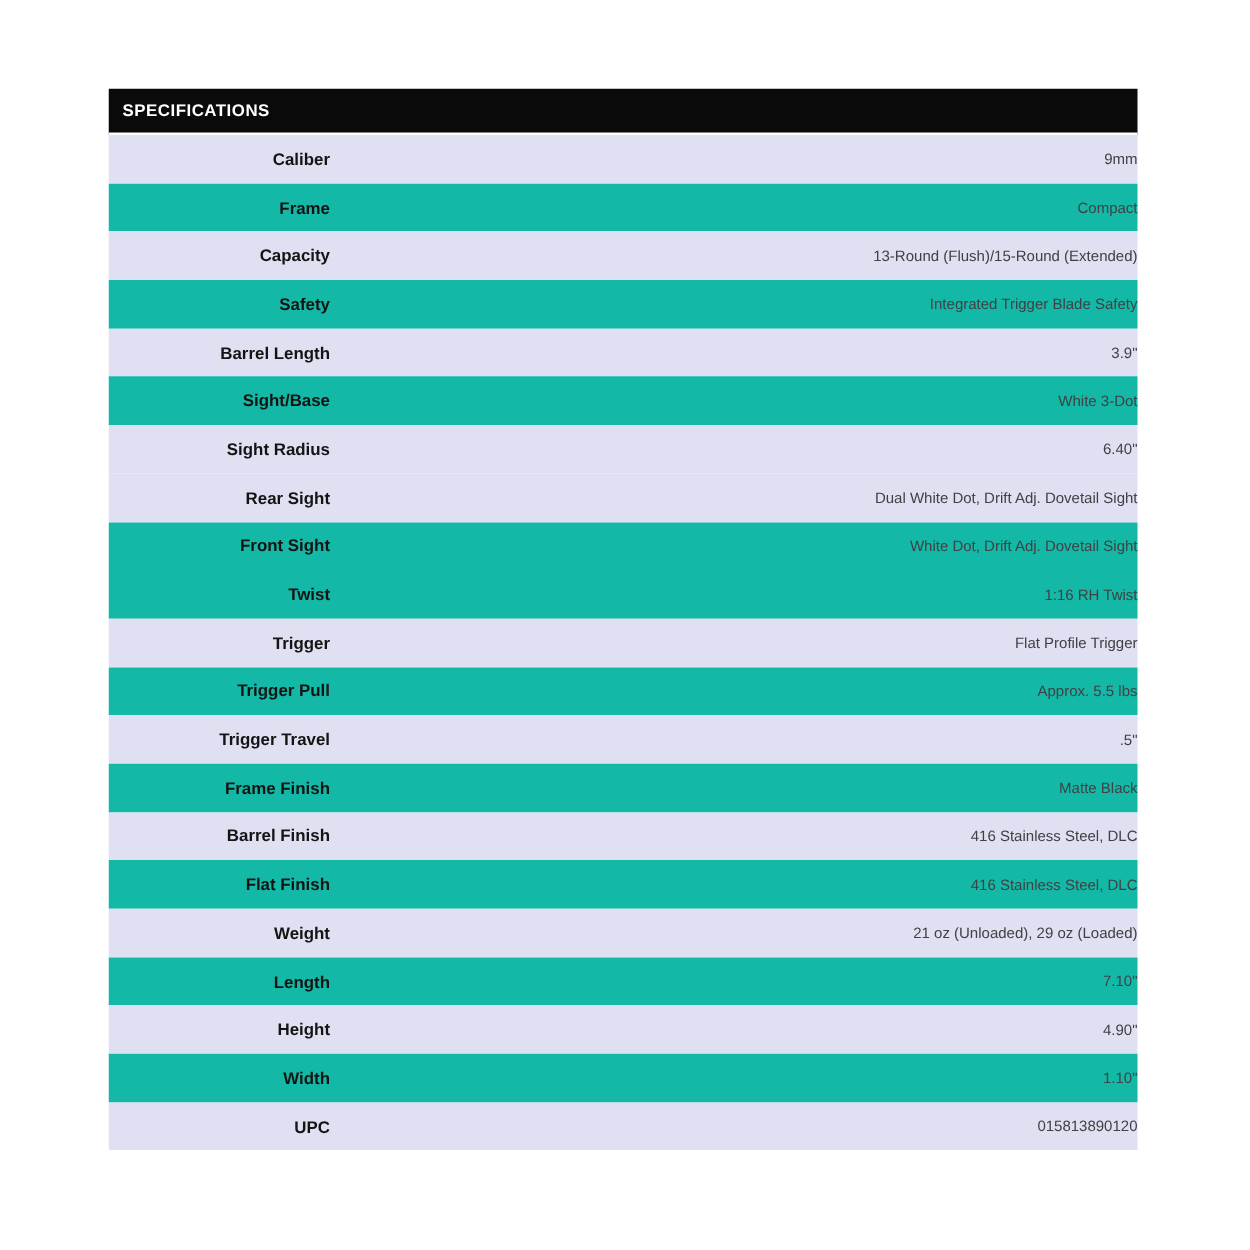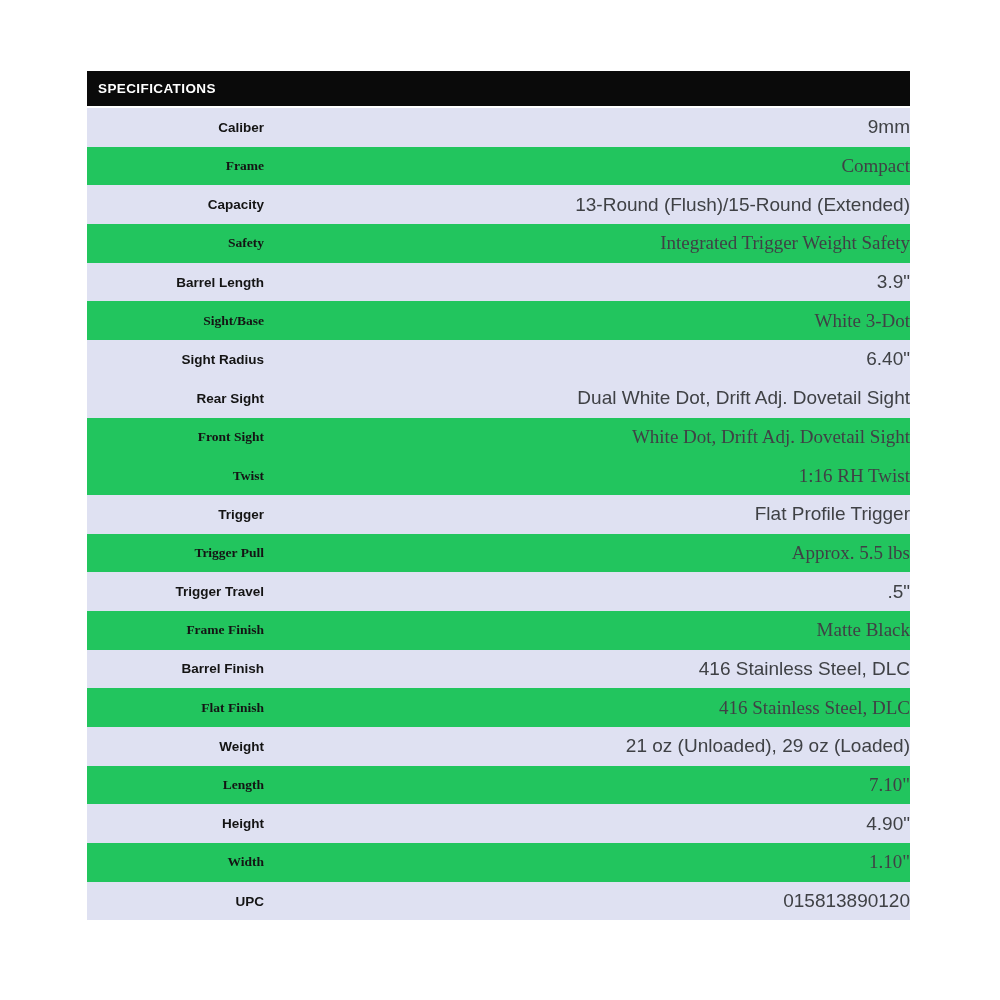--- a/index.html
+++ b/index.html
@@ -36,33 +36,33 @@
     letter-spacing: 0.4px;
     border-bottom: 2px solid #ffffff;
     box-sizing: border-box;
   }
   .spec-row {
     height: 38.7px;
     display: flex;
     align-items: center;
   }
   .spec-row.shaded { background: #dfe1f2; }
-  .spec-row.plain  { background: #22c55e; font-family: Liberation Serif, serif; }
+  .spec-row.plain  { background: #14b8a6; }
   .spec-label {
     width: 177px;
     box-sizing: border-box;
     padding-left: 11px;
     font-size: 13.5px;
     font-weight: bold;
     color: #141414;
     flex-shrink: 0;
   }
   .spec-value {
     flex: 1;
-    font-size: 19px;
+    font-size: 12px;
     font-weight: 400;
     color: #3f4145;
   }
 </style>
 </head>
 <body>
 
 <div class="page">
   <div class="spec-table">
     <div class="spec-header">
@@ -79,21 +79,21 @@
     <div class="spec-value">Compact</div>
   </div>
 
   <div class="spec-row shaded">
     <div class="spec-label">Capacity</div>
     <div class="spec-value">13-Round (Flush)/15-Round (Extended)</div>
   </div>
 
   <div class="spec-row plain">
     <div class="spec-label">Safety</div>
-    <div class="spec-value">Integrated Trigger Weight Safety</div>
+    <div class="spec-value">Integrated Trigger Blade Safety</div>
   </div>
 
   <div class="spec-row shaded">
     <div class="spec-label">Barrel Length</div>
     <div class="spec-value">3.9"</div>
   </div>
 
   <div class="spec-row plain">
     <div class="spec-label">Sight/Base</div>
     <div class="spec-value">White 3-Dot</div>

